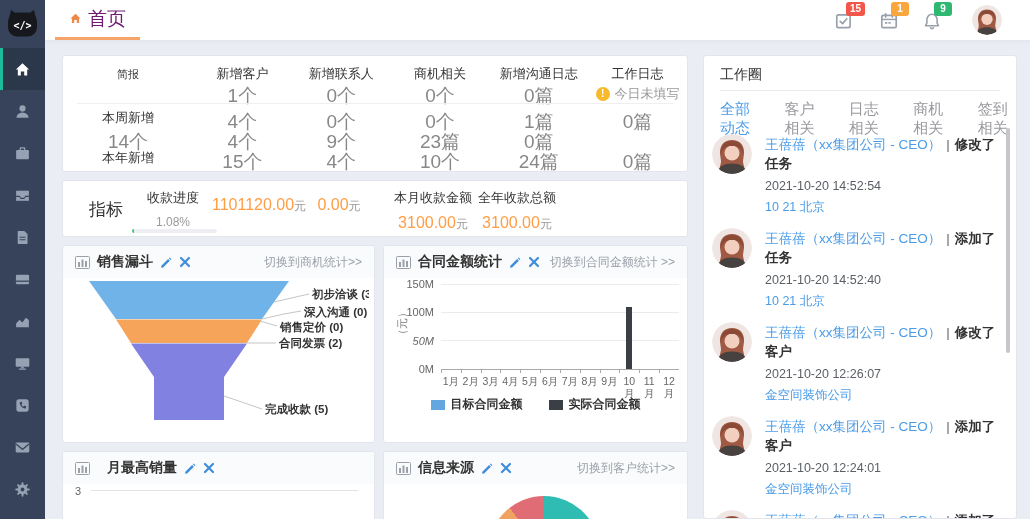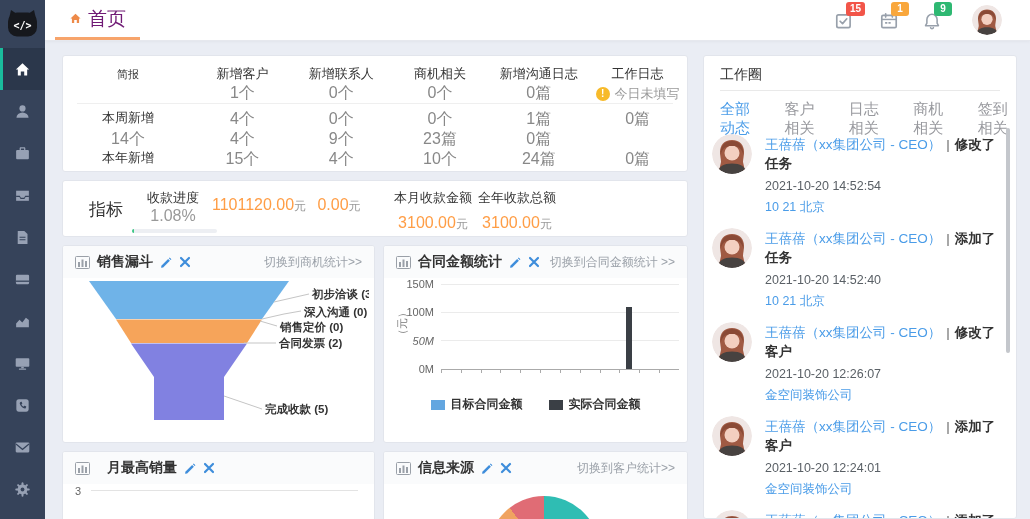--- a/index.html
+++ b/index.html
@@ -27,32 +27,32 @@
   .card{position:absolute;background:#fff;border:1px solid #e2e5ec;border-radius:3px;box-sizing:border-box;overflow:hidden;}
   .card-head{position:relative;height:32px;background:#fafbfc;display:flex;align-items:center;padding:0 12px;gap:7px;}
   .ctitle{font-size:14px;font-weight:bold;color:#333;}
   .mini-chart{width:15px;height:13px;}
   .edit-ic,.close-ic{width:12px;height:12px;cursor:pointer;}
   .switch-link{position:absolute;right:12px;font-size:12px;color:#9aa0a8;cursor:pointer;}
   
   .brief-grid{position:absolute;left:0;right:0;display:grid;grid-template-columns:130px repeat(5,1fr);text-align:center;}
   .brief-title{font-size:11px;color:#333;}
   .bh{font-size:13px;color:#333;}
-  .bv{font-size:16px;color:#888;}
+  .bv{font-size:19px;color:#888;}
   .blabel{font-size:13px;color:#333;}
   .brief-div{position:absolute;left:14px;right:14px;top:47px;border-top:1px solid #efefef;}
   .warn{display:inline-flex;align-items:center;gap:5px;color:#999;font-size:13px;}
   .warn-dot{width:14px;height:14px;border-radius:50%;background:#f7ba2a;color:#fff;font-size:10px;font-weight:bold;display:inline-flex;align-items:center;justify-content:center;}
   
   .mtitle{position:absolute;left:26px;top:17px;font-size:17px;color:#333;}
   .mcol{position:absolute;width:130px;text-align:center;}
   .mlabel{font-size:13px;color:#333;}
   .mval{margin-top:7px;font-size:16px;color:#ff9d45;}
   .munit{font-size:12px;color:#999;}
-  .pval{font-size:16px;color:#999;}
+  .pval{margin-top:8px;font-size:12px;color:#999;}
   .pbar{position:absolute;left:24px;top:40px;width:85px;height:4px;background:#edeff3;border-radius:2px;overflow:hidden;}
   .pbar i{display:block;height:100%;width:2px;background:#3ec786;}
   
   .grid-line{position:absolute;height:1px;background:#ebebeb;}
   .axis-line{position:absolute;height:1px;background:#aaa;}
   .ytick{position:absolute;width:42px;text-align:right;font-size:11px;color:#666;}
   .months{position:absolute;display:flex;}
   .months span{flex:1;text-align:center;font-size:10.5px;color:#666;}
   .cbar{position:absolute;width:6px;}
   .cbar.actual{background:#3a3f45;}
@@ -369,20 +369,34 @@
       <span class="ytick" style="left:8px;top:117px;">0M</span>
       <div class="grid-line" style="left:57px;width:238px;top:38px;"></div>
       <div class="grid-line" style="left:57px;width:238px;top:66px;"></div>
       <div class="grid-line" style="left:57px;width:238px;top:94px;"></div>
       <div class="axis-line" style="left:57px;width:238px;top:123px;"></div>
       <div class="xticks" style="left:57px;width:238px;top:123px;"></div>
       <div class="ylab" style="left:2px;top:70px;">（元）</div>
       <div>
           <div class="cbar actual" style="height: 62.3333px; top: 60.6667px; left: 242.417px;"></div>
         </div>
+      <div class="months" style="left:57px;width:238px;top:129px;">
+        <span>1月</span>
+          <span>2月</span>
+          <span>3月</span>
+          <span>4月</span>
+          <span>5月</span>
+          <span>6月</span>
+          <span>7月</span>
+          <span>8月</span>
+          <span>9月</span>
+          <span>10月</span>
+          <span>11月</span>
+          <span>12月</span>
+      </div>
       <div class="legend" style="top:150px;">
         <span class="leg">
             <i style="background:#63a6e0;"></i>
             <span>目标合同金额</span>
           </span>
         <span class="leg">
             <i style="background:#3a3f45;"></i>
             <span>实际合同金额</span>
           </span>
       </div>

